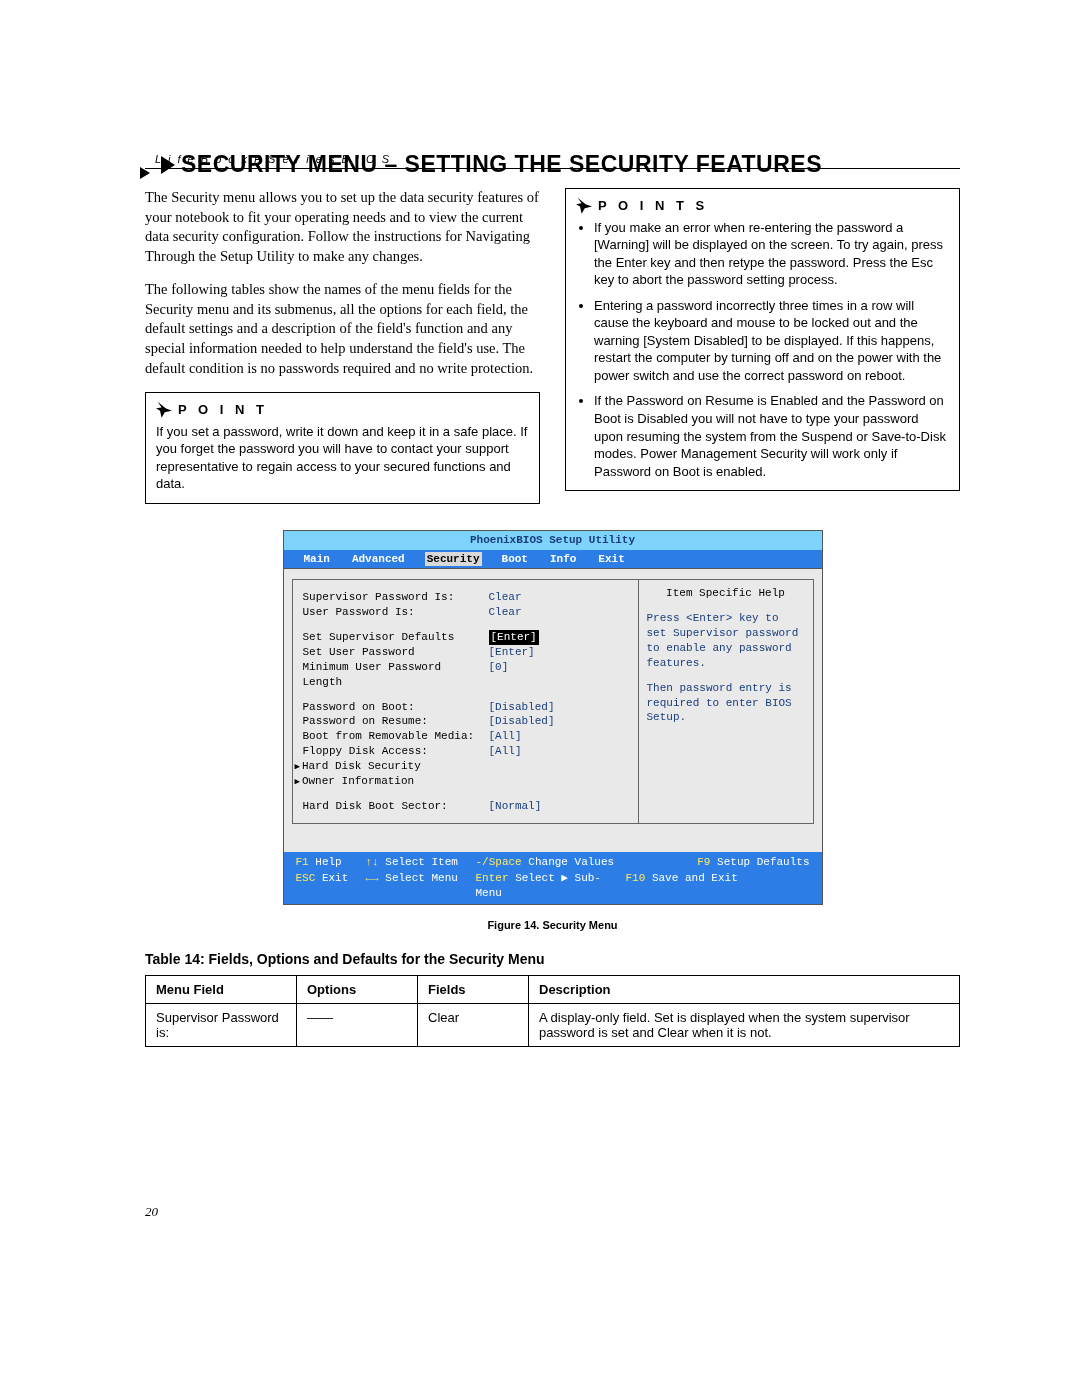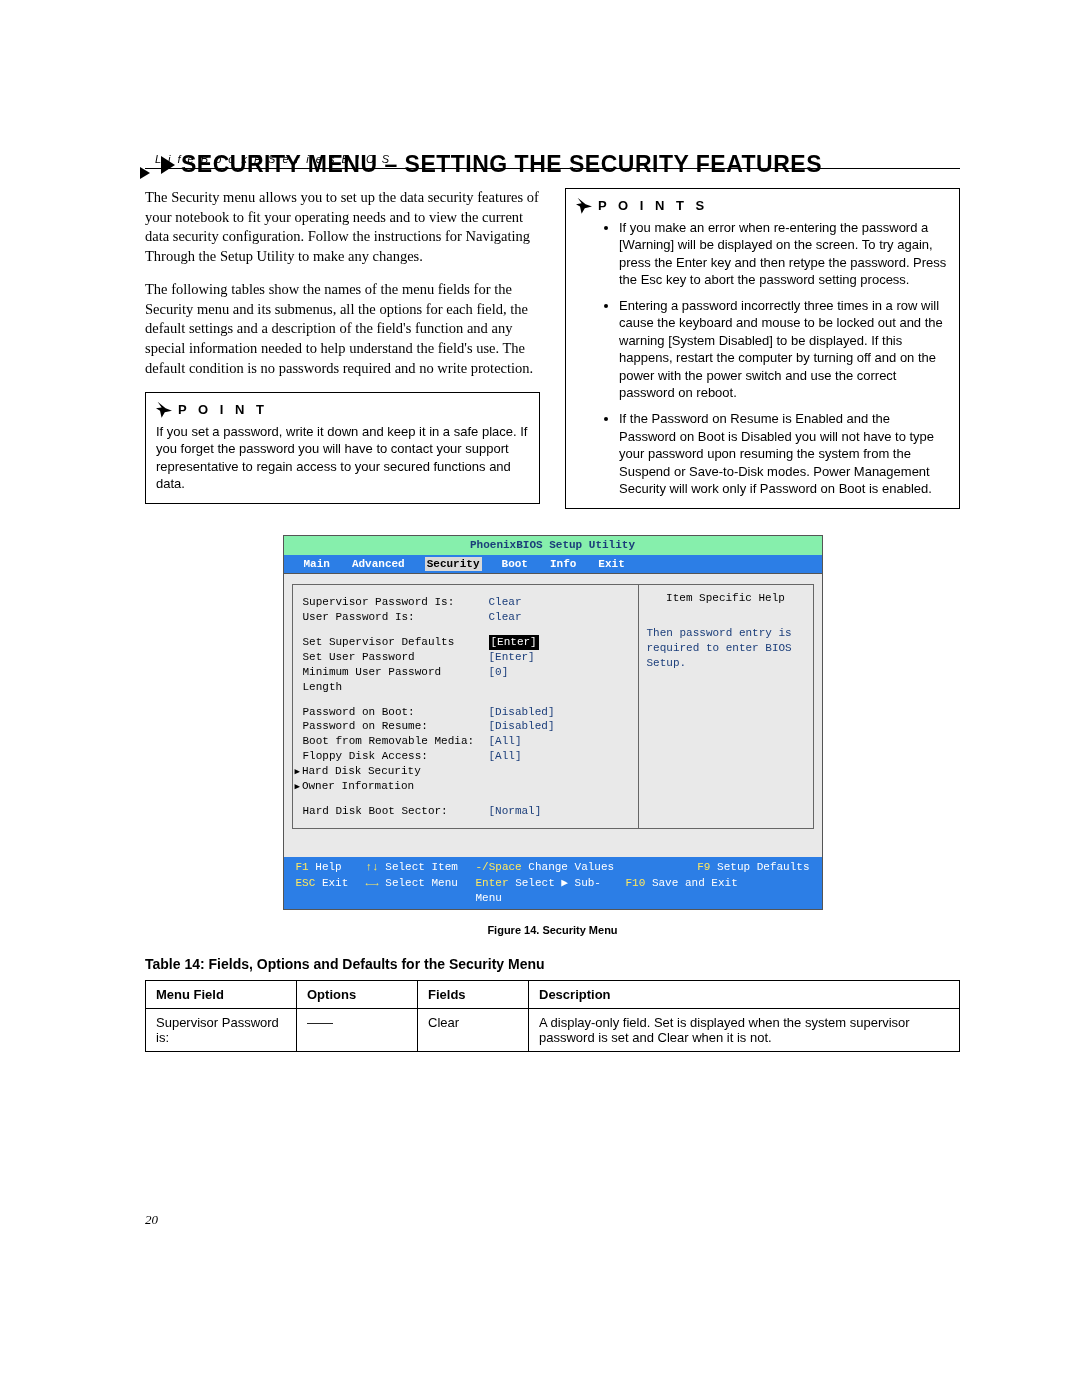--- a/index.html
+++ b/index.html
@@ -99,38 +99,38 @@
     gap: 6px;
     margin-bottom: 4px;
   }
   .pointer-icon {
     width: 16px; height: 16px;
     display: inline-block;
     background: #000;
     clip-path: polygon(10% 0, 60% 40%, 100% 55%, 55% 65%, 35% 100%, 25% 55%, 0 40%, 35% 35%);
   }
   .callout ul { margin: 4px 0 0 0; padding-left: 18px; }
-  .callout ul li { margin-bottom: 8px; margin-left: 25px; }
+  .callout ul li { margin-bottom: 8px; }
   .callout ul li:last-child { margin-bottom: 0; }
 
   
   .bios-wrap {
     margin: 26px auto 0 auto;
     width: 540px;
   }
   .bios {
     font-family: "Courier New", monospace;
     font-size: 11px;
     line-height: 1.35;
     color: #000;
     background: #eeeeee;
   }
   .bios-title {
     text-align: center;
-    background: #86efac;
+    background: #7dd3fc;
     border: 1px solid #555;
     border-bottom: none;
     padding: 2px 0;
     font-weight: bold;
     color: #1a3d7a;
   }
   .bios-tabs {
     display: flex;
     background: var(--bios-blue);
     border: 1px solid #555;
@@ -211,21 +211,21 @@
   table.fields th, table.fields td {
     border: 1px solid #000;
     padding: 6px 10px;
     text-align: left;
     vertical-align: top;
   }
   table.fields th { font-weight: bold; }
   .page-num {
     position: absolute;
     left: 145px;
-    bottom: 116px;
+    bottom: 124px;
     font-style: italic;
     font-size: 13px;
   }
 </style>
 </head>
 <body>
 
 <div class="sheet">
 
   <div class="hdr-line">
@@ -325,20 +325,21 @@
                 <span class="k bios-sub" style="margin-left:-8px">Owner Information</span>
               </div>
             <div style="height:10px"></div>
             <div class="bios-row">
                 <span class="k">Hard Disk Boot Sector:</span>
                 <span class="v">[Normal]</span>
               </div>
           </div>
           <div class="bios-help">
             <div class="bios-help-title">Item Specific Help</div>
+            <div>Press &lt;Enter&gt; key to set Supervisor password to enable any password features.</div>
             <div style="height:10px"></div>
             <div>Then password entry is required to enter BIOS Setup.</div>
           </div>
         </div>
         <div class="bios-footer">
           <span><span class="keycap">F1</span> <span>Help</span></span>
           <span><span class="keycap">↑↓</span> <span>Select Item</span></span>
           <span><span class="keycap">-/Space</span> <span>Change Values</span></span>
           <span style="text-align:right;"><span class="keycap">F9</span> <span>Setup Defaults</span></span>
           <span><span class="keycap">ESC</span> <span>Exit</span></span>

